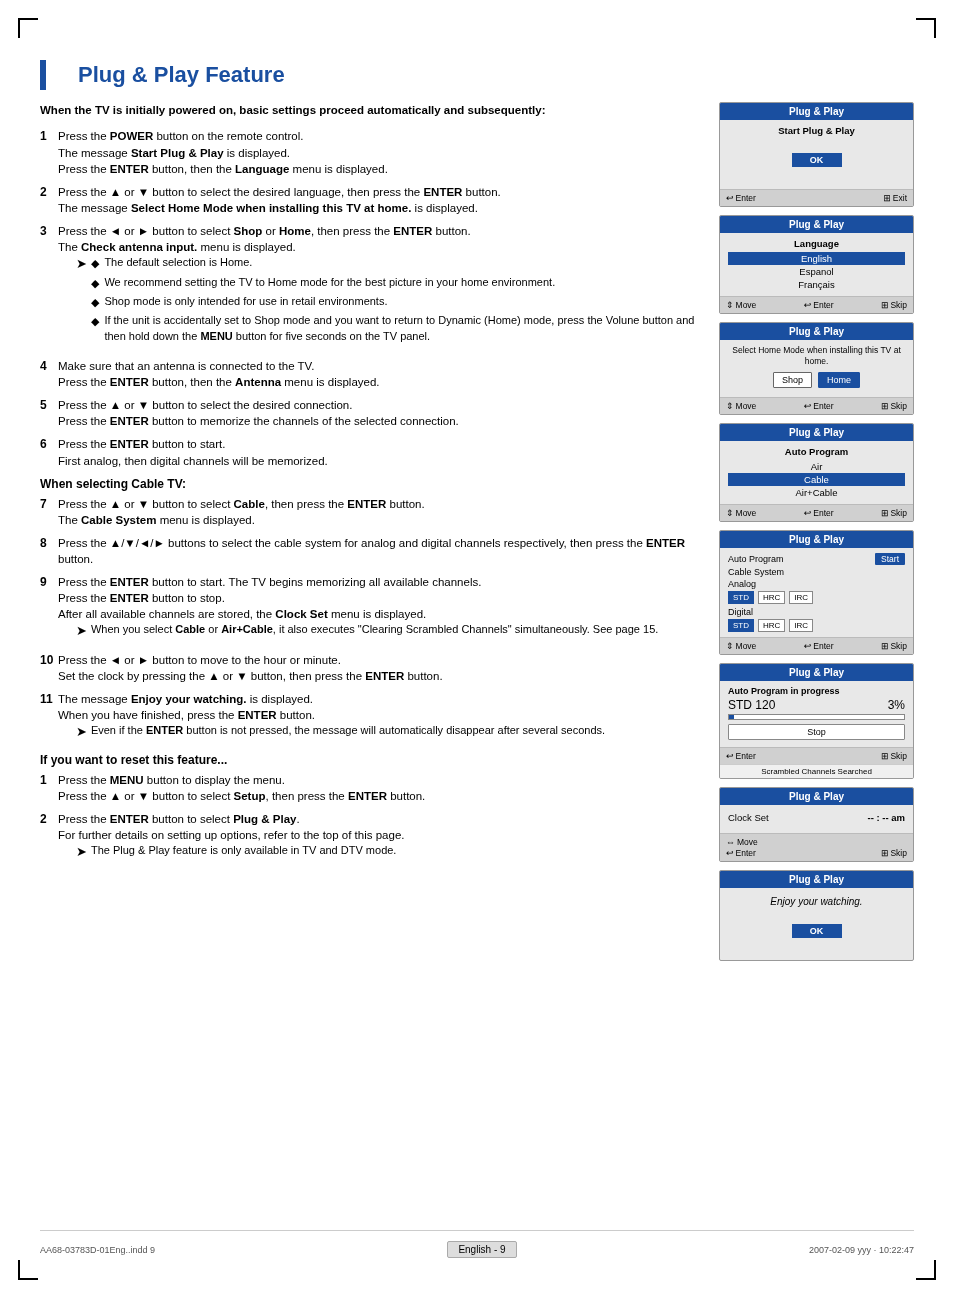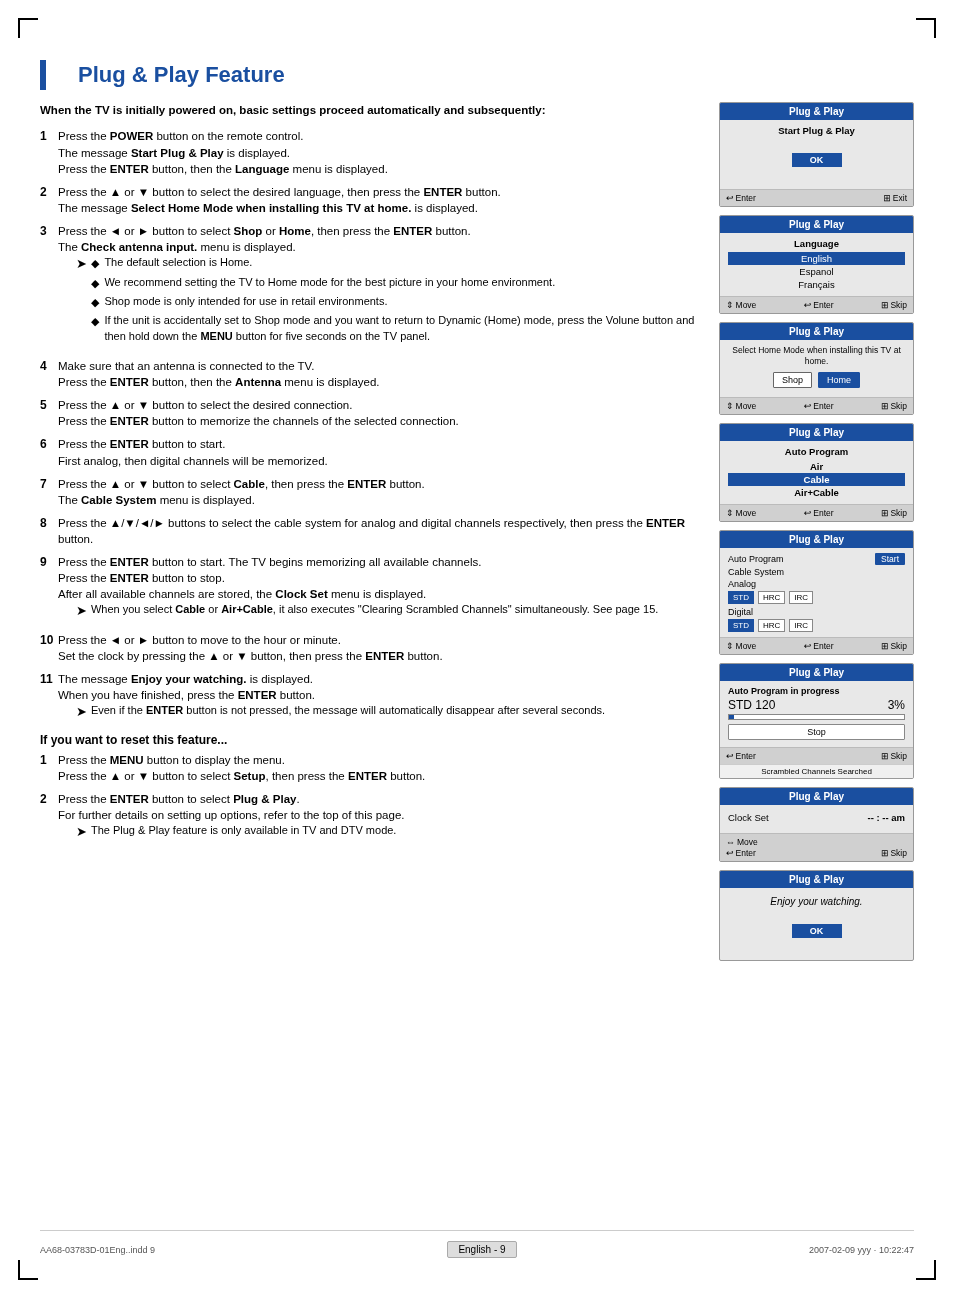--- a/index.html
+++ b/index.html
@@ -226,21 +226,20 @@
       color: #fff;
       border-color: #1a4fa0;
     }
 
     
     .ap-option {
       display: block;
       font-size: 9.5px;
       padding: 1px 4px;
       text-align: center;
-      font-weight: bold;
     }
     .ap-option.selected {
       background: #1a4fa0;
       color: #fff;
     }
 
     
     .cs-row {
       display: flex;
       justify-content: space-between;
@@ -466,20 +465,21 @@
       </div>
 
       <div class="numbered-item">
         <span class="num">6</span>
         <div class="item-content">
           Press the <b>ENTER</b> button to start.<br>
           First analog, then digital channels will be memorized.
         </div>
       </div>
 
+      <div class="section-header">When selecting Cable TV:</div>
 
       <div class="numbered-item">
         <span class="num">7</span>
         <div class="item-content">
           Press the ▲ or ▼ button to select <b>Cable</b>, then press the <b>ENTER</b> button.<br>
           The <b>Cable System</b> menu is displayed.
         </div>
       </div>
 
       <div class="numbered-item">

